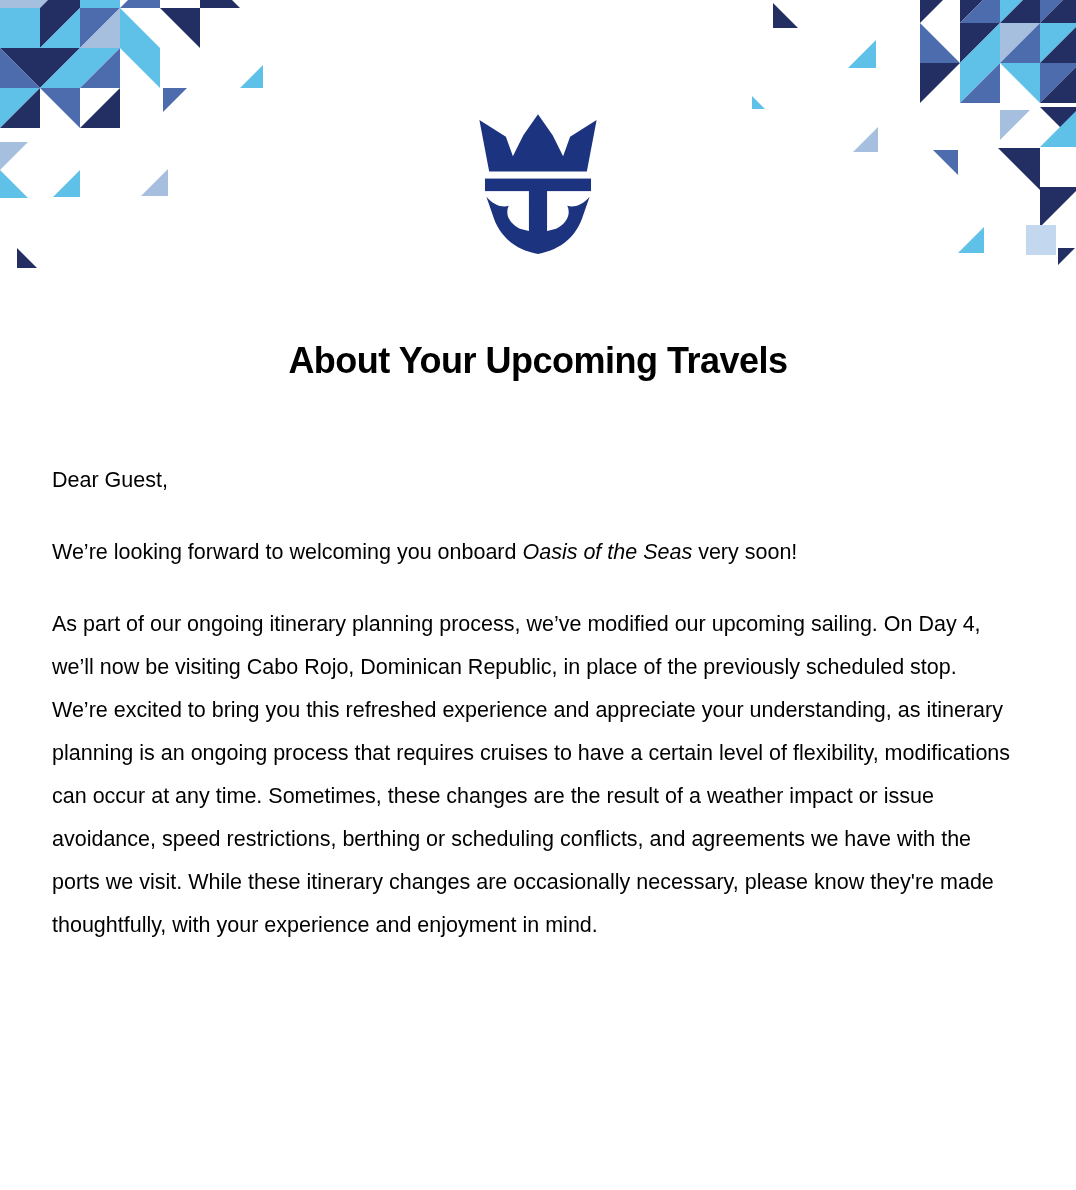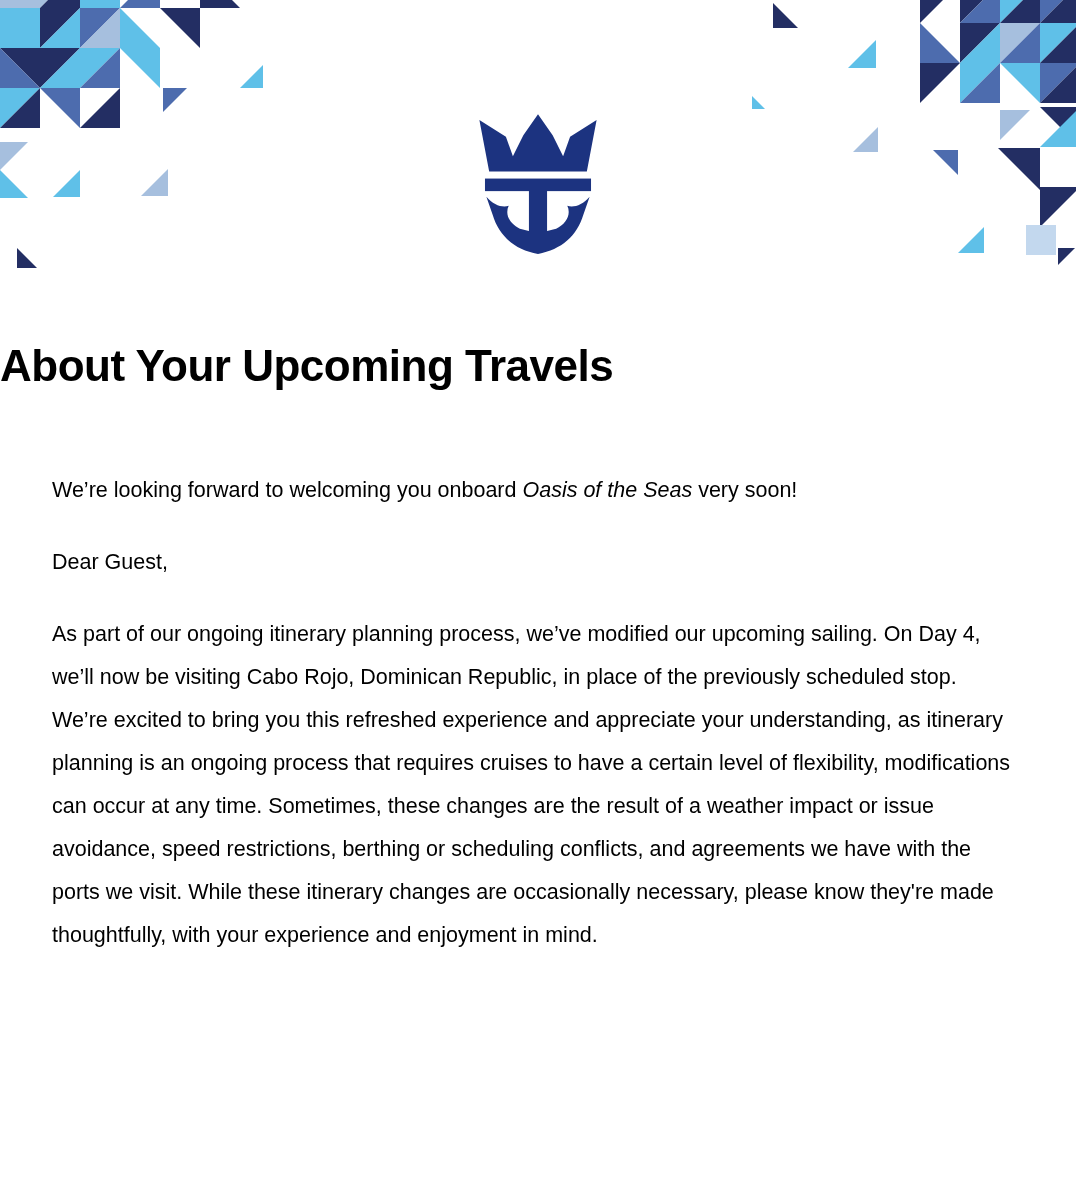--- a/index.html
+++ b/index.html
@@ -29,22 +29,22 @@
     position: absolute;
     top: 106px;
     left: 50%;
     transform: translateX(-50%);
     width: 140px;
     height: 150px;
   }
   .logo-wrap svg { display: block; width: 100%; height: 100%; }
   h1.page-title {
     margin: 46px 0 0 0;
-    text-align: left;
-    font-size: 44px;
+    text-align: center;
+    font-size: 36px;
     font-weight: bold;
     letter-spacing: -0.5px;
     line-height: 1.25;
     color: #000000;
   }
   .email-body {
     margin-top: 76px;
     padding: 0 64px 60px 52px;
     font-size: 21.5px;
     line-height: 43px;
@@ -143,16 +143,16 @@
         C 151,146 164,142 174,130
         L 165,156
         C 156,186 134,206 100,212 Z" fill="#1c3380"></path>
     </svg>
   </div>
 </div>
 
 <h1 class="page-title">About Your Upcoming Travels</h1>
 
 <div class="email-body">
+  <p>Dear Guest,</p>
   <p><span>We’re looking forward to welcoming you onboard </span><span class="ship-name">Oasis of the Seas</span><span> very soon!</span></p>
-  <p>Dear Guest,</p>
   <p>As part of our ongoing itinerary planning process, we’ve modified our upcoming sailing. On Day 4, we’ll now be visiting Cabo Rojo, Dominican Republic, in place of the previously scheduled stop. We’re excited to bring you this refreshed experience and appreciate your understanding, as itinerary planning is an ongoing process that requires cruises to have a certain level of flexibility, modifications can occur at any time. Sometimes, these changes are the result of a weather impact or issue avoidance, speed restrictions, berthing or scheduling conflicts, and agreements we have with the ports we visit. While these itinerary changes are occasionally necessary, please know they're made thoughtfully, with your experience and enjoyment in mind.</p>
 </div>
 
 </body></html>

